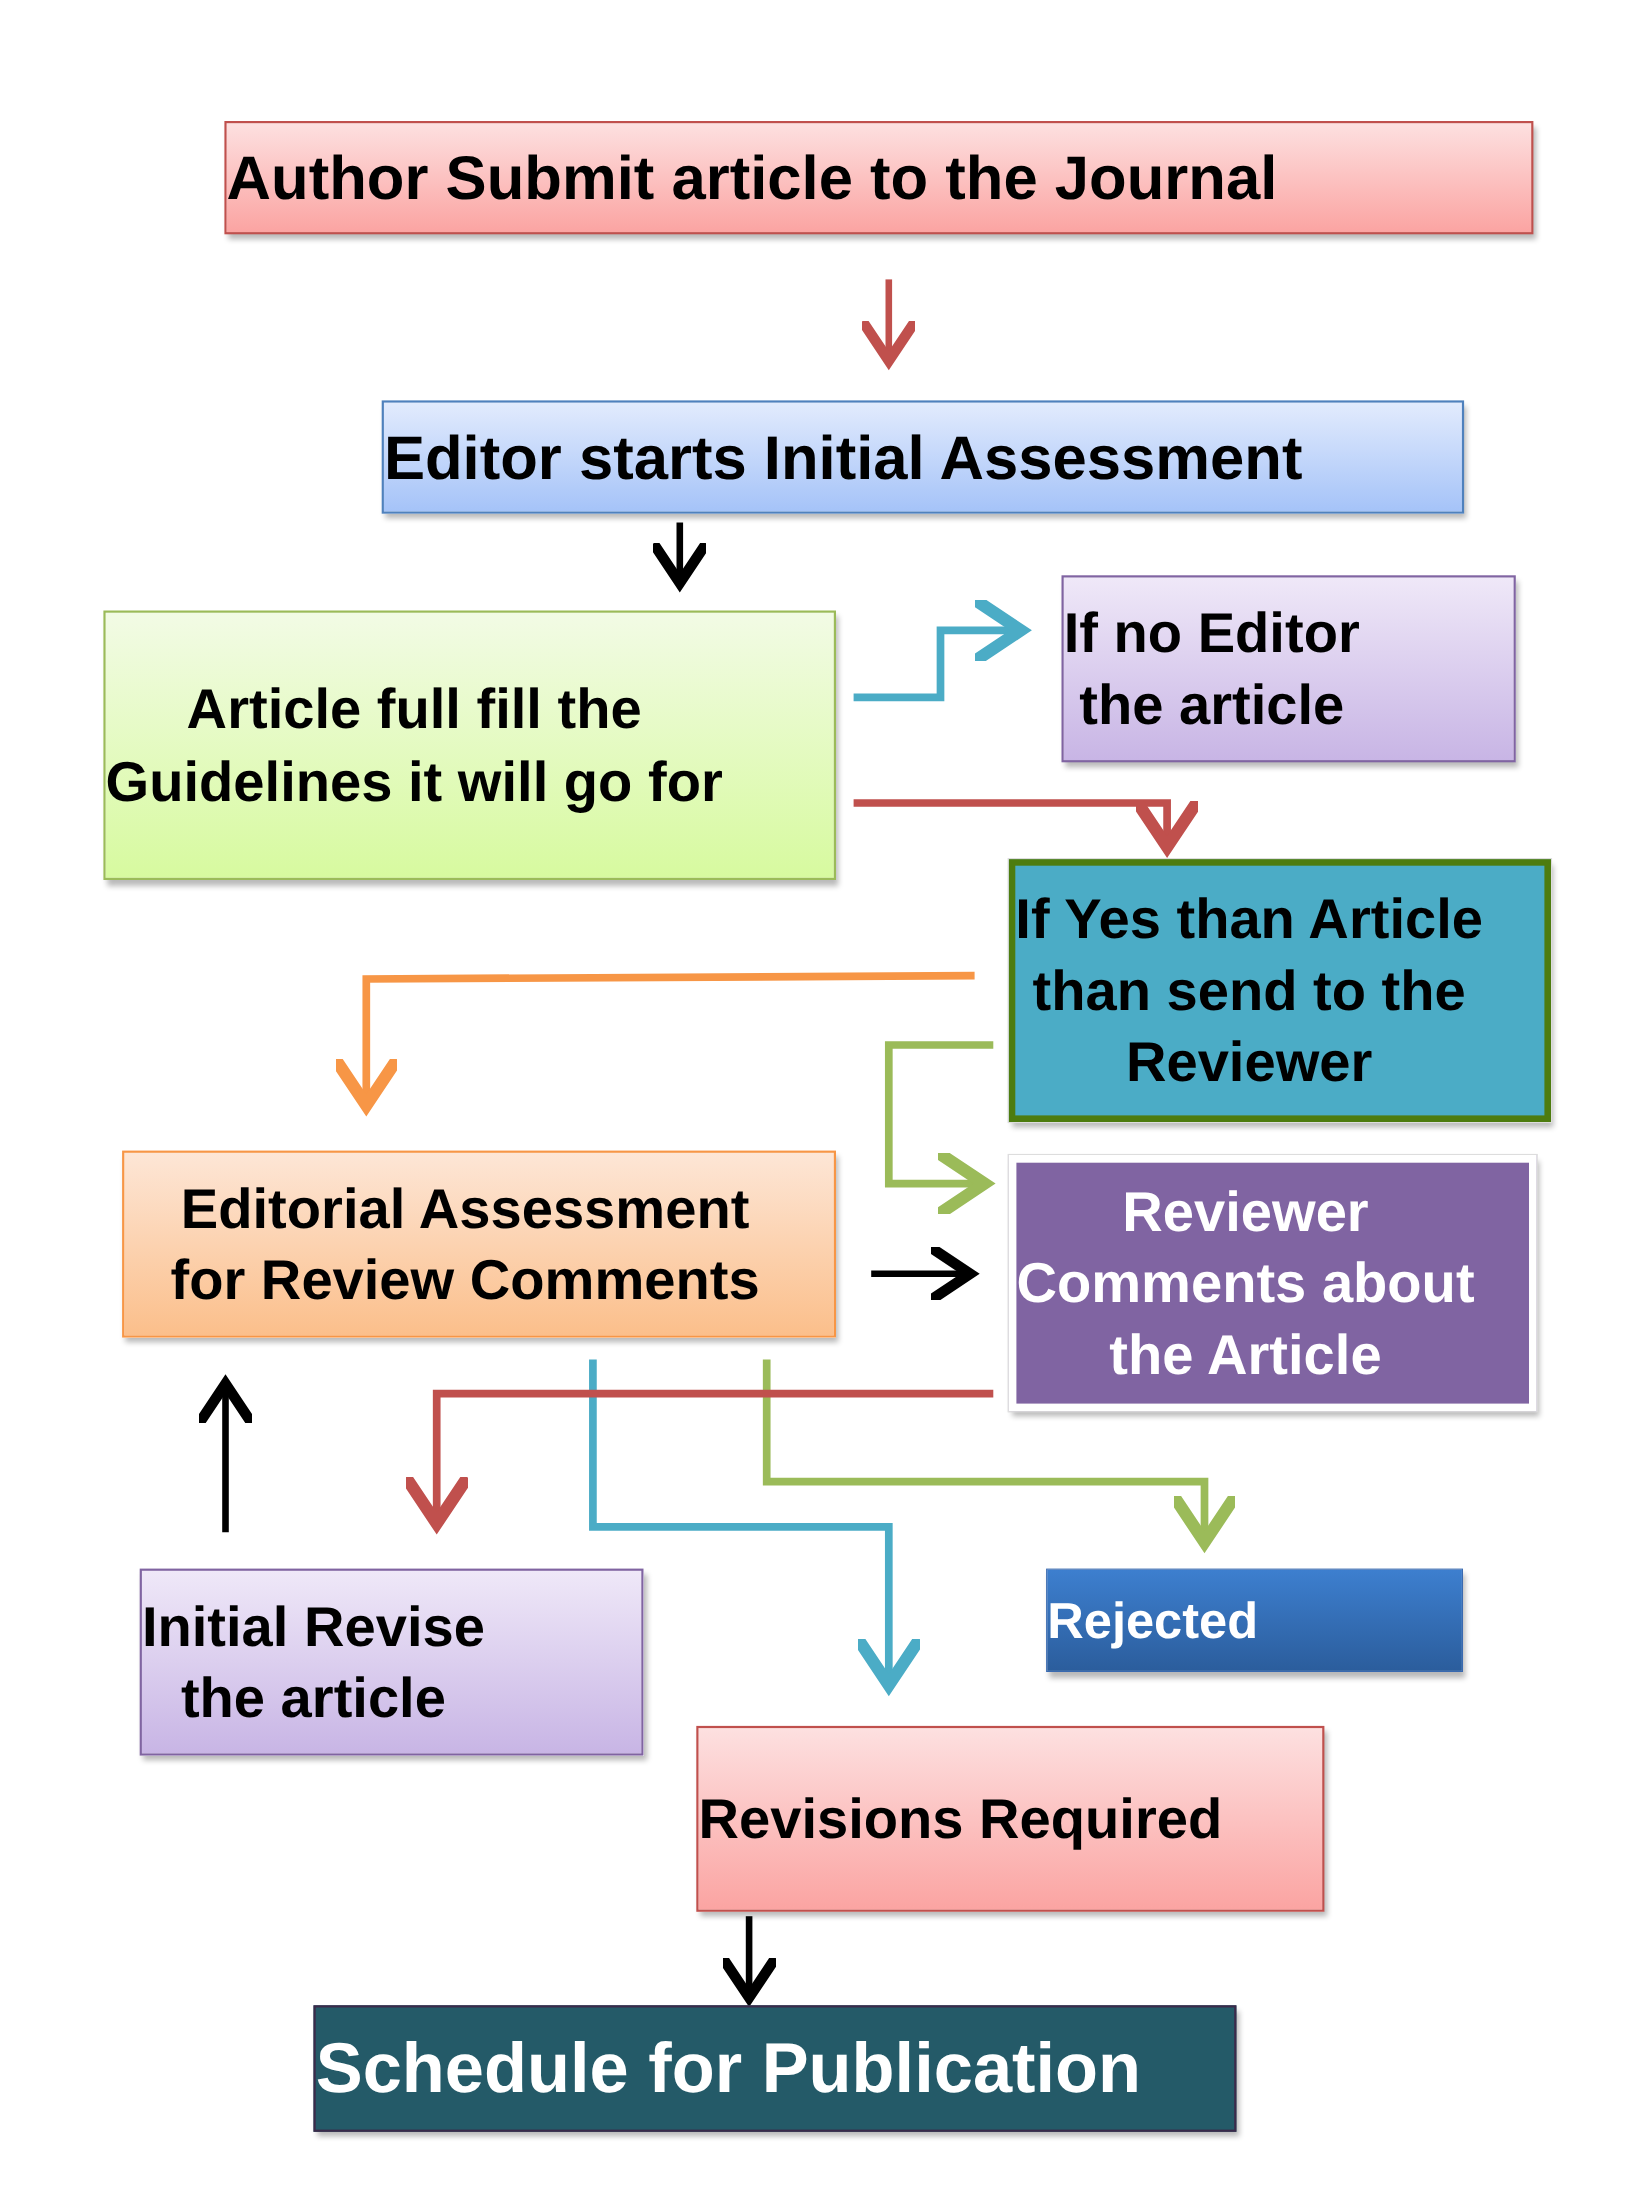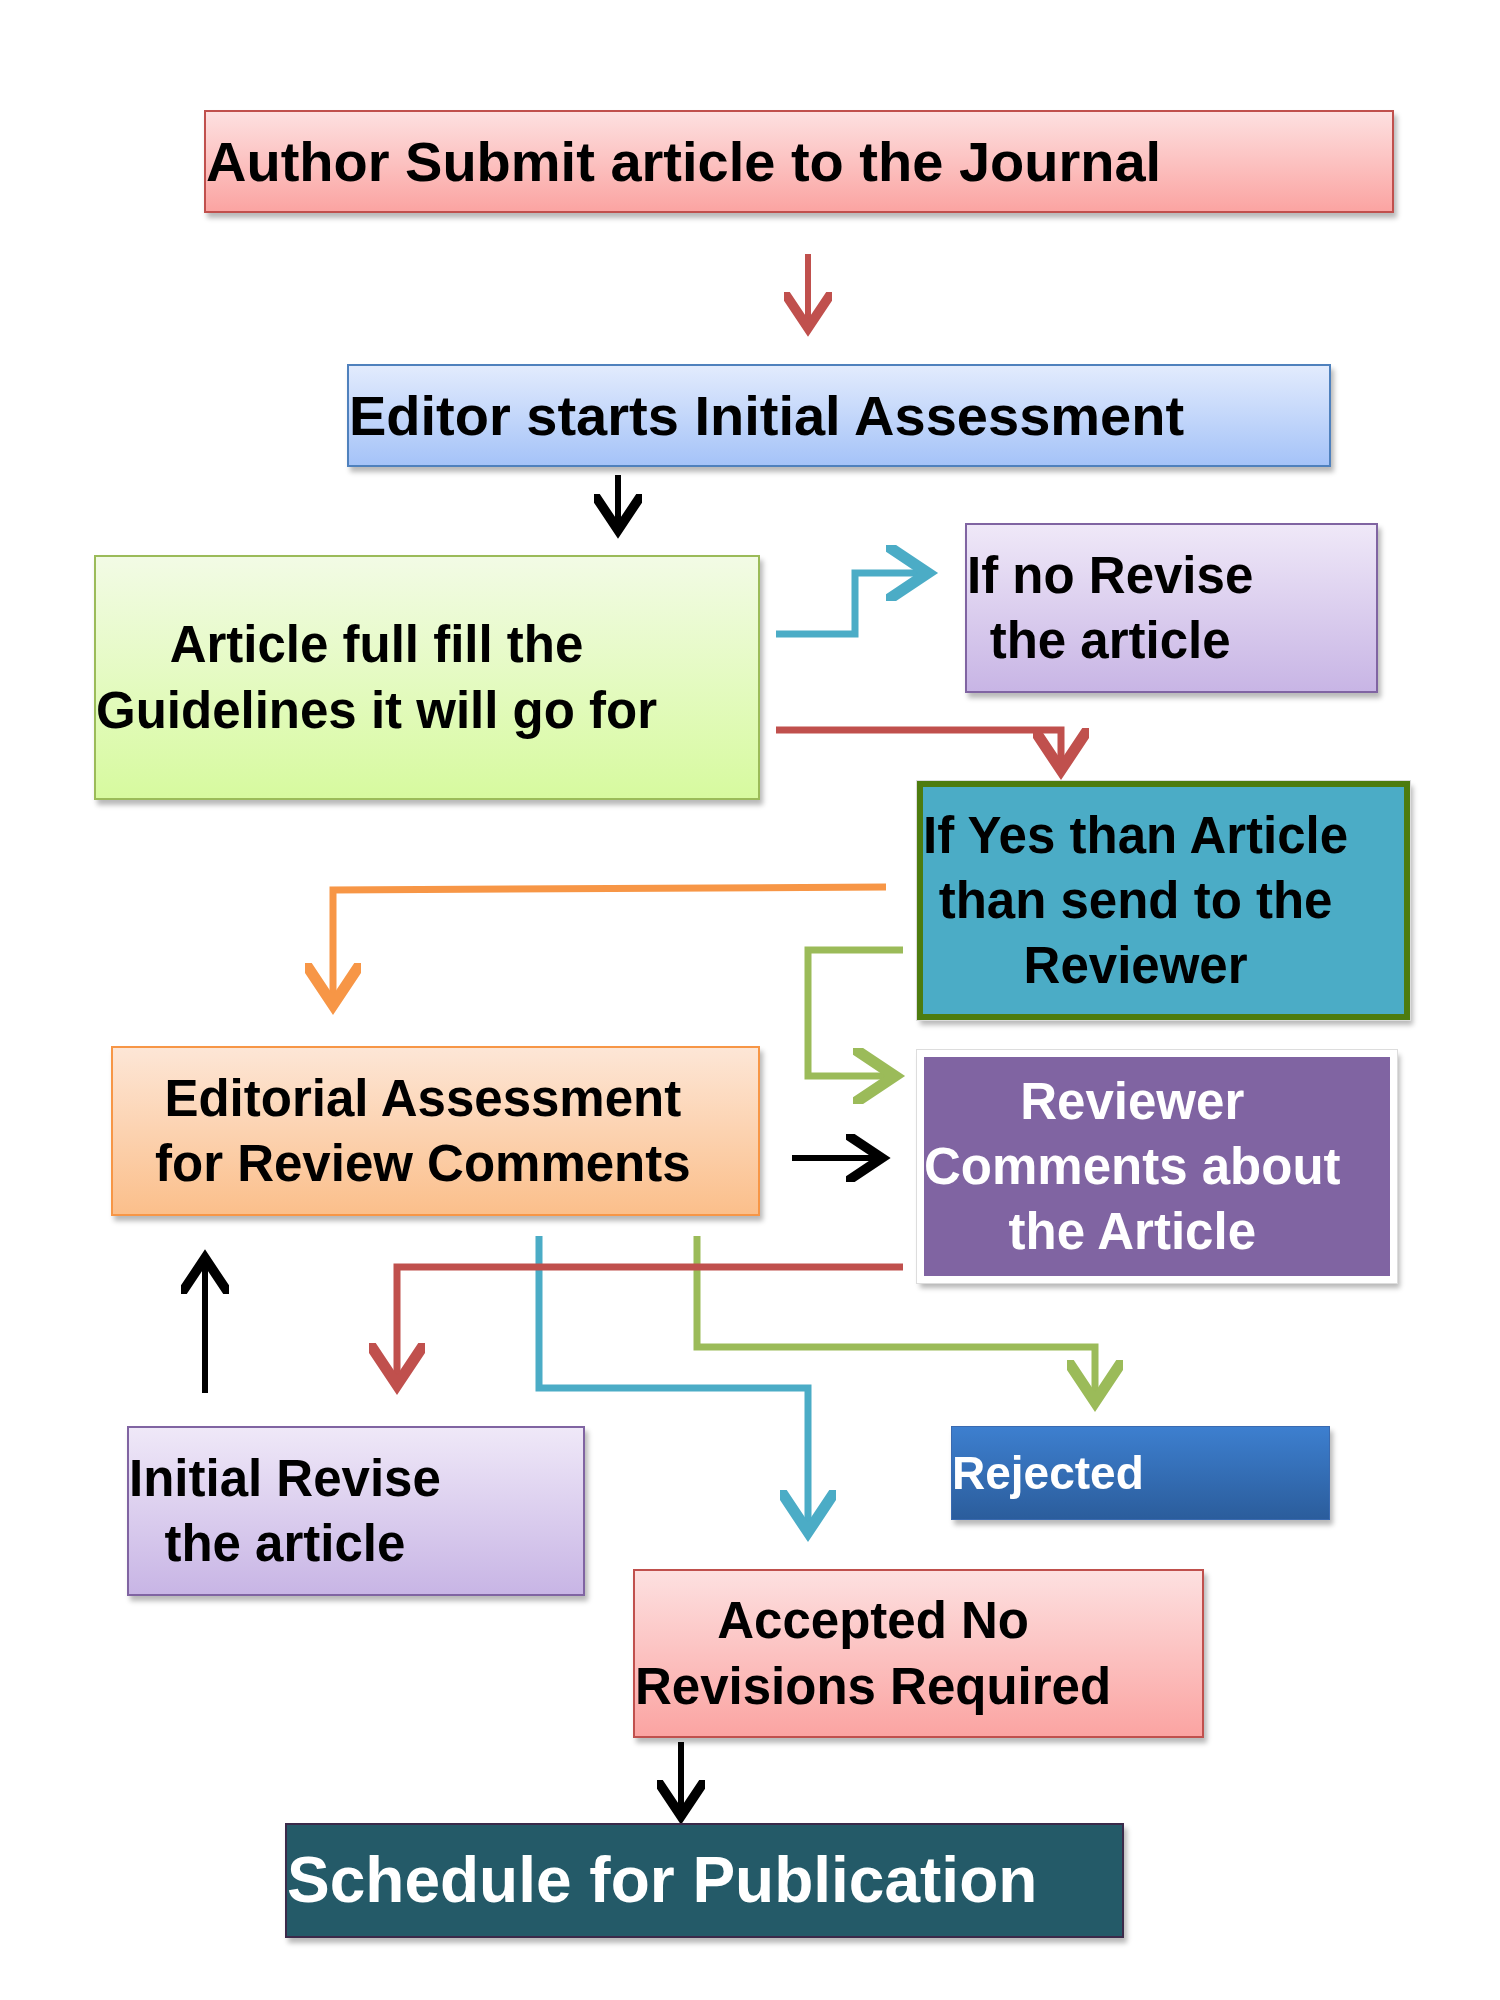--- a/index.html
+++ b/index.html
@@ -78,21 +78,21 @@
     </div>
 </div>
 <div class="box" id="b-guidelines">
   <div>
     <span>Article full fill the</span>
     <span>Guidelines it will go for</span>
   </div>
 </div>
 <div class="box" id="b-reject-no">
   <div>
-    <span>If no Revise</span>
+    <span>If no Editor</span>
     <span>the article</span>
   </div>
 </div>
 <div class="box" id="b-send-reviewer">
   <div>
     <span>If Yes than Article</span>
     <span>than send to the</span>
     <span>Reviewer</span>
   </div>
 </div>
@@ -115,21 +115,20 @@
     <span>the article</span>
   </div>
 </div>
 <div class="box" id="b-rejected">
   <div>
       <span>Rejected</span>
     </div>
 </div>
 <div class="box" id="b-accepted">
   <div>
-    <span>Accepted No</span>
     <span>Revisions Required</span>
   </div>
 </div>
 <div class="box" id="b-schedule">
   <div>
       <span>Schedule for Publication</span>
     </div>
 </div>
 
 </body></html>

